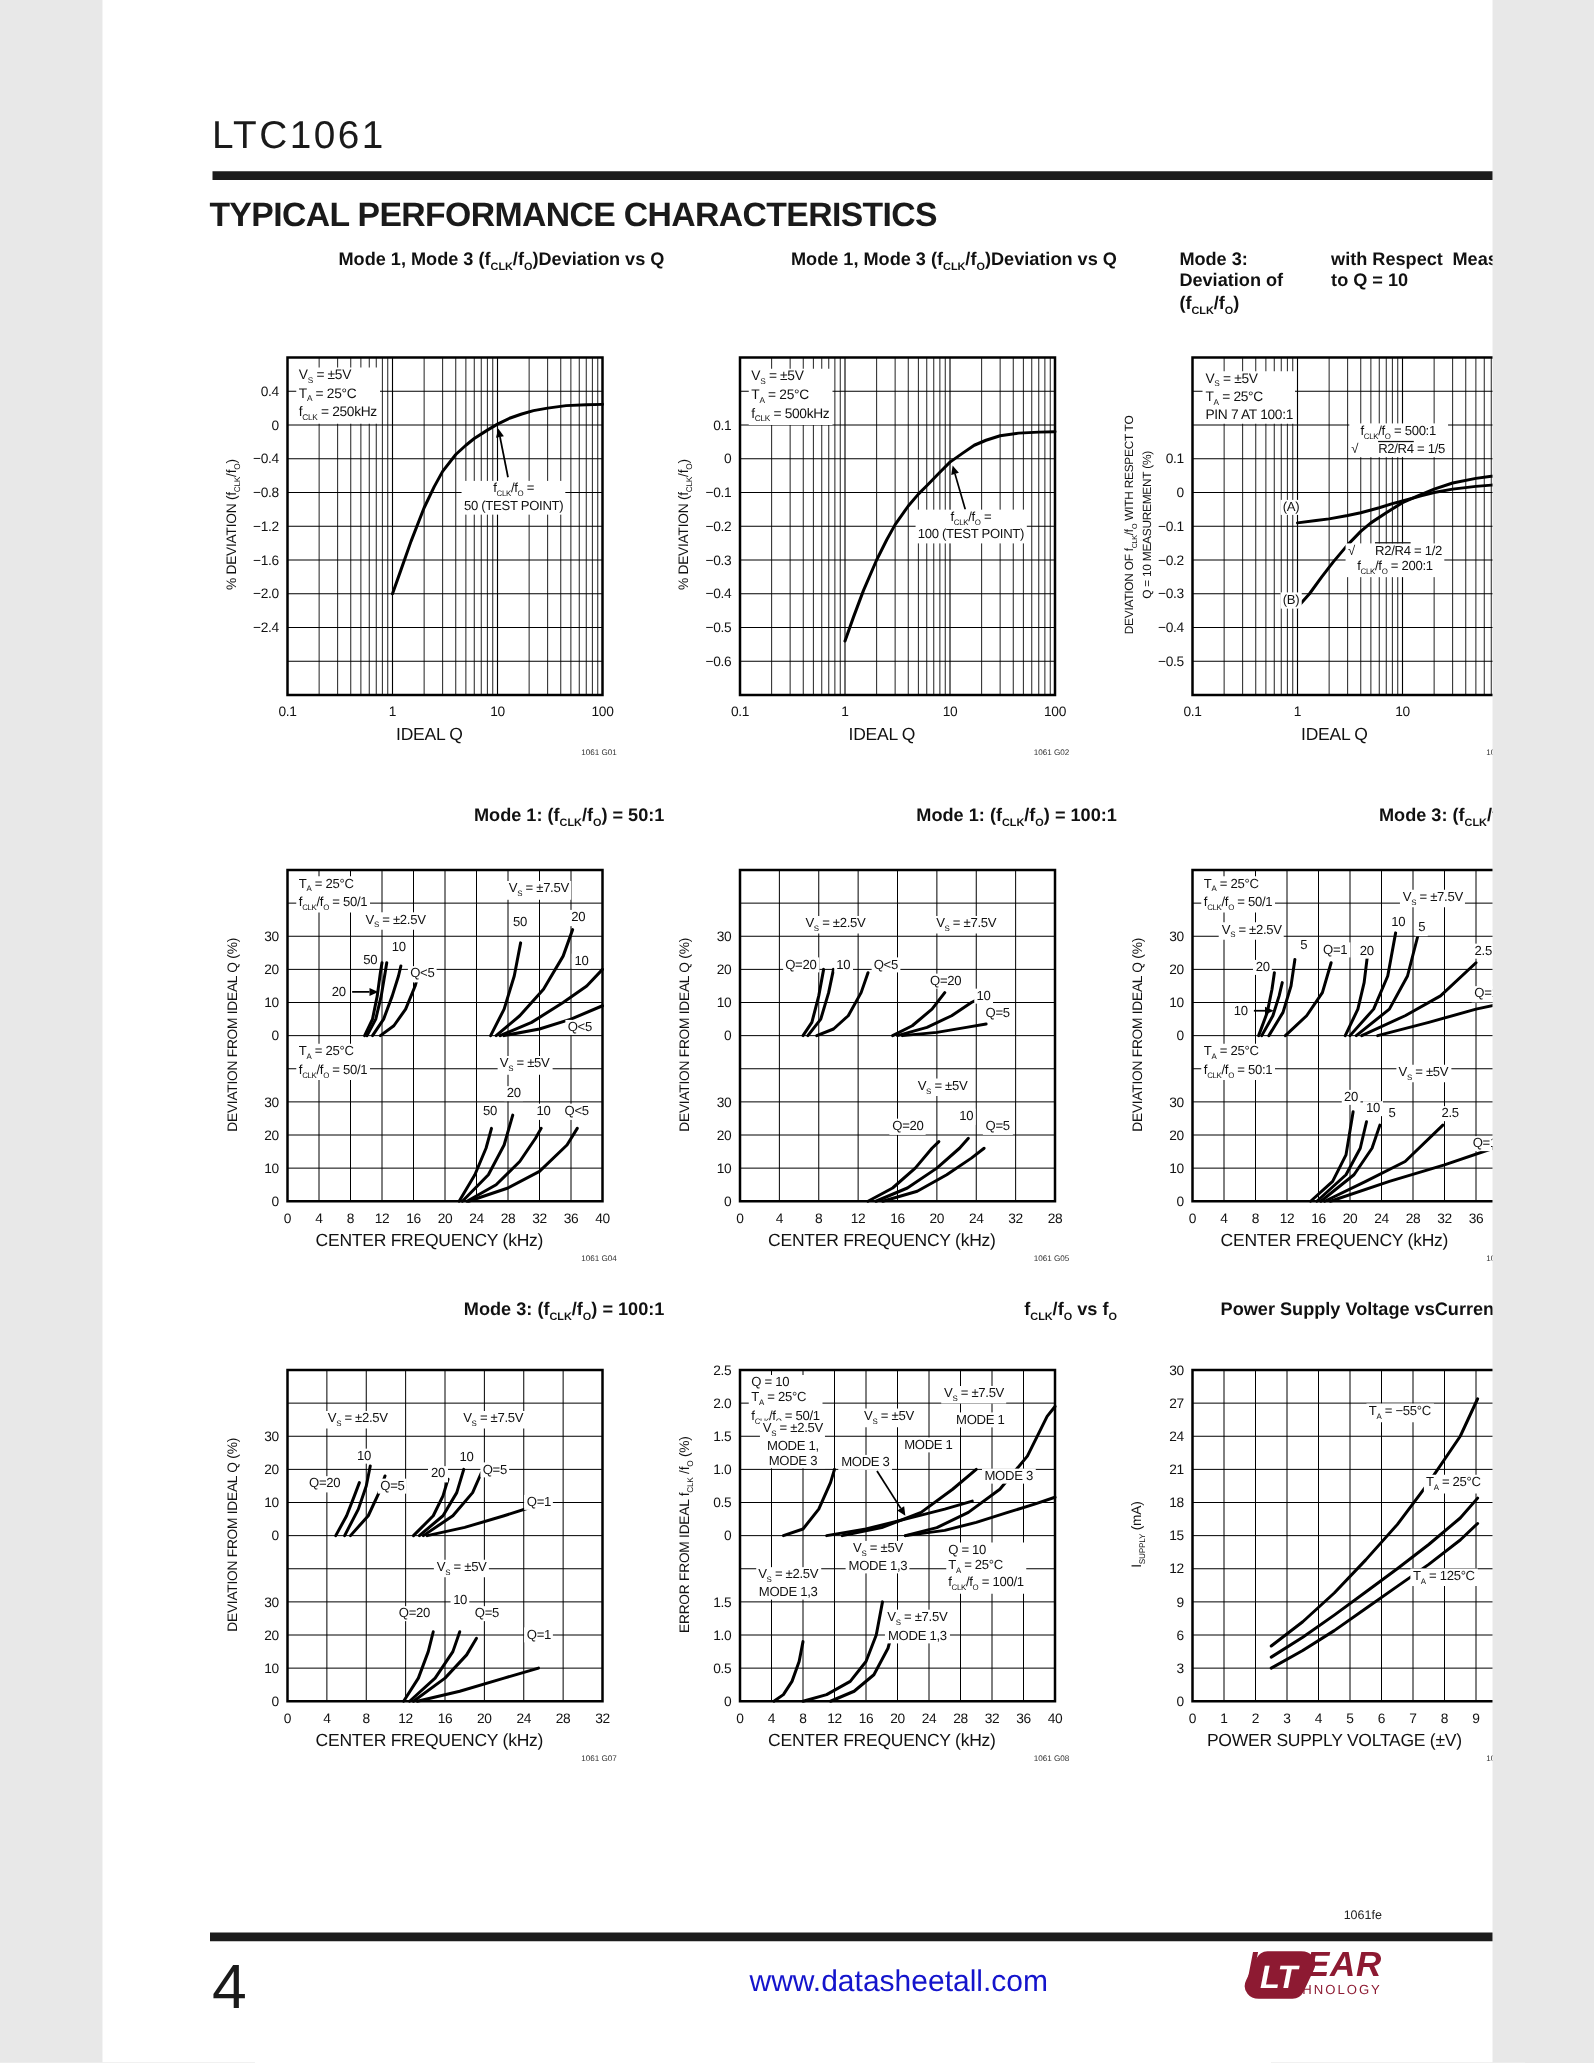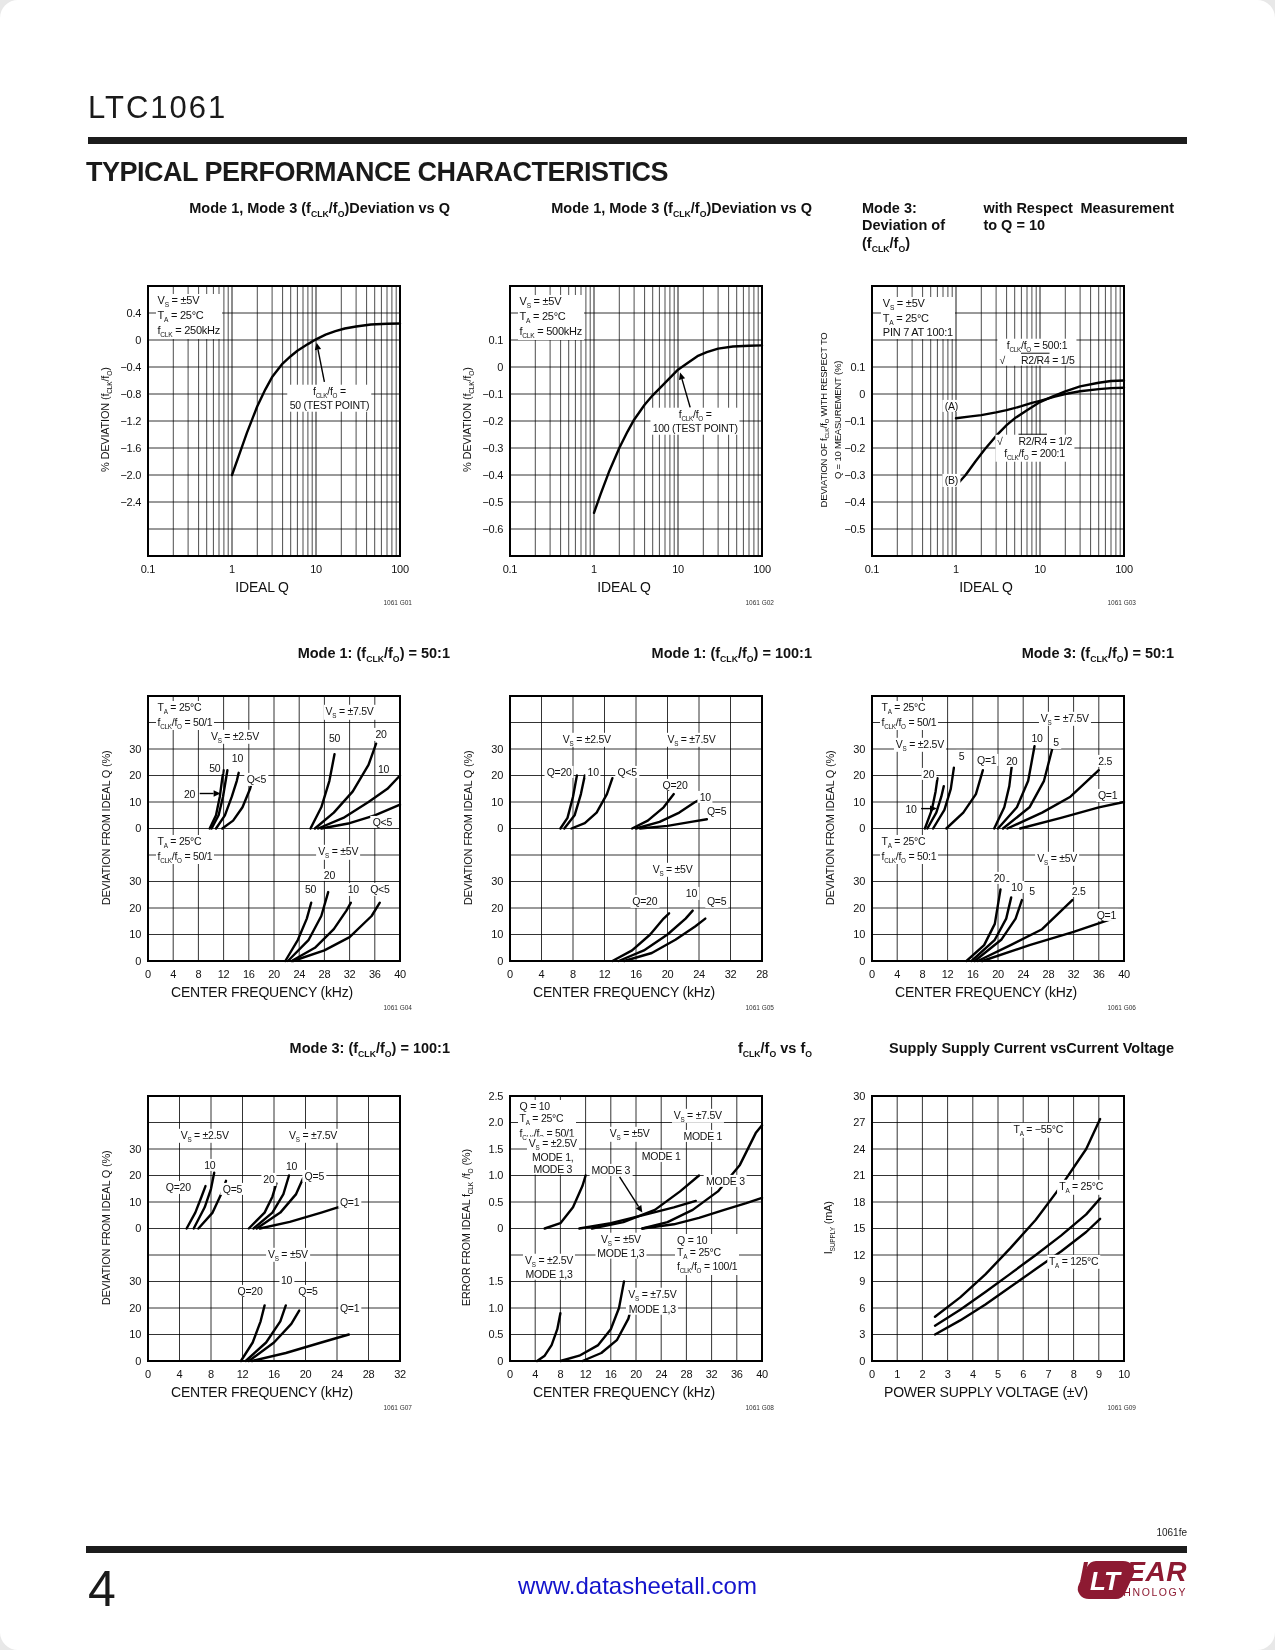--- a/index.html
+++ b/index.html
@@ -1,17 +1,17 @@
 <!DOCTYPE html>
 <html><head>
 <meta charset="utf-8">
 <style>
   html,body{margin:0;padding:0;background:#e8e8e8;}
-  .page{position:relative;width:1275px;height:1650px;margin:0 auto;background:#ffffff;
-        font-family:"Liberation Sans",sans-serif;color:#111;overflow:hidden;border-radius:18px;}
+  .page{position:relative;width:1112px;height:1650px;margin:0 auto;background:#ffffff;
+        font-family:"Liberation Sans",sans-serif;color:#111;overflow:hidden;}
   .partnum{position:absolute;left:88px;top:90px;font-size:31px;font-weight:400;letter-spacing:2px;color:#1a1a1a;}
   .hrule{position:absolute;left:88px;top:137px;width:1099px;height:7px;background:#1c1c1c;}
   .sectitle{position:absolute;left:86px;top:157px;font-size:27px;font-weight:700;letter-spacing:-0.5px;color:#1a1a1a;}
   .chart{position:absolute;width:362px;}
   .ctitle{position:absolute;left:50px;top:0;width:312px;font-weight:700;font-size:14.5px;line-height:1.2;
           display:flex;flex-direction:row;justify-content:flex-end;color:#111;}
   .ylab{position:absolute;left:0;width:36px;display:flex;align-items:center;justify-content:center;}
   .ylab-in{transform:rotate(-90deg);white-space:nowrap;font-size:11px;letter-spacing:-0.2px;text-align:center;line-height:1.25;}
   .ylab-in.two{font-size:9.5px;}
   .xlab{position:absolute;left:48px;width:252px;text-align:center;font-size:14px;letter-spacing:-0.2px;}
@@ -821,21 +821,21 @@
         <div class="ylab" style="top: 55px; height: 265px;">
           <div class="ylab-in">
             <div>ERROR FROM IDEAL f<sub>CLK</sub> /f<sub>O</sub> (%)</div>
           </div>
         </div>
         <div class="xlab" style="top: 344px;">CENTER FREQUENCY (kHz)</div>
         <div class="cid" style="top: 364px;">1061 G08</div>
       </div>
       <div class="chart" style="left: 812px; top: 1040px; height: 380px;">
         <div class="ctitle" style="height: 47px;">
-          <div>Supply Supply Current vs</div>
+          <div>Power Supply Voltage vs</div>
           <div>Current Voltage</div>
         </div>
         <svg width="362" height="291" style="top: 55px;">
           <line x1="60.0" y1="27.5" x2="312.0" y2="27.5" stroke="#000" stroke-width="0.8"></line>
           <line x1="60.0" y1="54.0" x2="312.0" y2="54.0" stroke="#000" stroke-width="0.8"></line>
           <line x1="60.0" y1="80.5" x2="312.0" y2="80.5" stroke="#000" stroke-width="0.8"></line>
           <line x1="60.0" y1="107.0" x2="312.0" y2="107.0" stroke="#000" stroke-width="0.8"></line>
           <line x1="60.0" y1="133.5" x2="312.0" y2="133.5" stroke="#000" stroke-width="0.8"></line>
           <line x1="60.0" y1="160.0" x2="312.0" y2="160.0" stroke="#000" stroke-width="0.8"></line>
           <line x1="60.0" y1="186.5" x2="312.0" y2="186.5" stroke="#000" stroke-width="0.8"></line>

